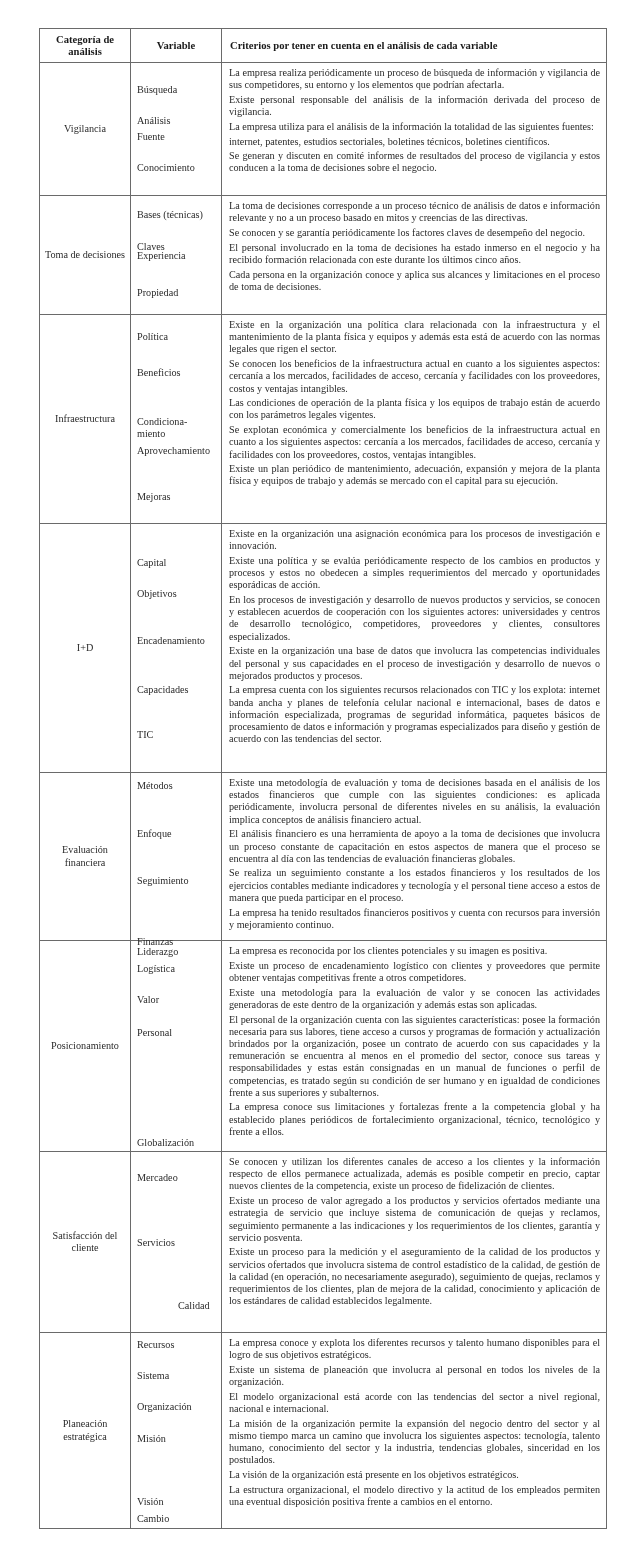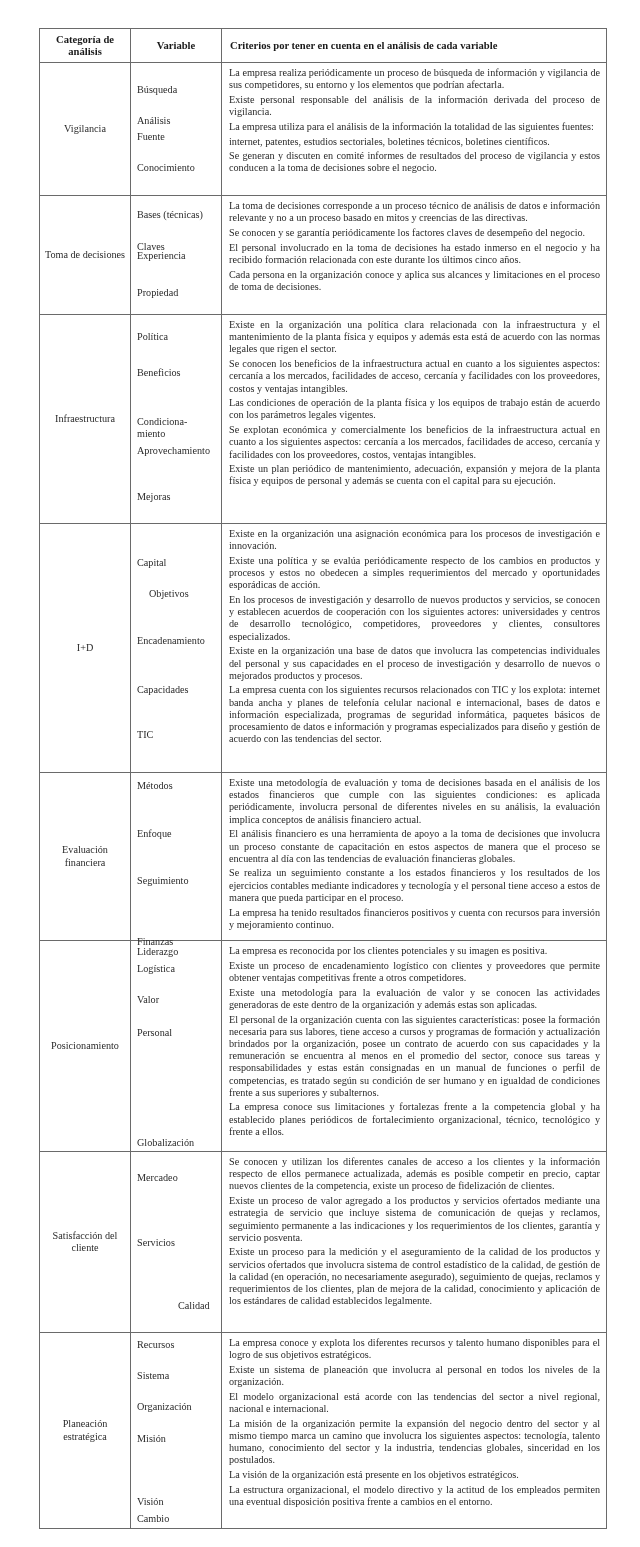--- a/index.html
+++ b/index.html
@@ -85,29 +85,29 @@
 miento</div>
             <div class="vitem" style="top: 130px; white-space: pre;">Aprovechamiento</div>
             <div class="vitem" style="top: 176px; white-space: pre;">Mejoras</div>
           </div>
         </td>
         <td class="crits">
           <div class="crit">Existe en la organización una política clara relacionada con la infraestructura y el mantenimiento de la planta física y equipos y además esta está de acuerdo con las normas legales que rigen el sector.</div>
           <div class="crit">Se conocen los beneficios de la infraestructura actual en cuanto a los siguientes aspectos: cercanía a los mercados, facilidades de acceso, cercanía y facilidades con los proveedores, costos y ventajas intangibles.</div>
           <div class="crit">Las condiciones de operación de la planta física y los equipos de trabajo están de acuerdo con los parámetros legales vigentes.</div>
           <div class="crit">Se explotan económica y comercialmente los beneficios de la infraestructura actual en cuanto a los siguientes aspectos: cercanía a los mercados, facilidades de acceso, cercanía y facilidades con los proveedores, costos, ventajas intangibles.</div>
-          <div class="crit">Existe un plan periódico de mantenimiento, adecuación, expansión y mejora de la planta física y equipos de personal y además se cuenta con el capital para su ejecución.</div>
+          <div class="crit">Existe un plan periódico de mantenimiento, adecuación, expansión y mejora de la planta física y equipos de trabajo y además se mercado con el capital para su ejecución.</div>
         </td>
       </tr>
       <tr style="height: 248px;">
         <td class="cat">I+D</td>
         <td class="vars">
           <div style="position: relative; height: 248px;">
             <div class="vitem" style="top: 33px; white-space: pre;">Capital</div>
-            <div class="vitem" style="top: 64px; white-space: pre; margin-left: 12px;">Objetivos</div>
+            <div class="vitem" style="top: 64px; white-space: pre;">Objetivos</div>
             <div class="vitem" style="top: 111px; white-space: pre; text-align: right;">Encadenamiento</div>
             <div class="vitem" style="top: 160px; white-space: pre;">Capacidades</div>
             <div class="vitem" style="top: 205px; white-space: pre;">TIC</div>
           </div>
         </td>
         <td class="crits">
           <div class="crit">Existe en la organización una asignación económica para los procesos de investigación e innovación.</div>
           <div class="crit">Existe una política y se evalúa periódicamente respecto de los cambios en productos y procesos y estos no obedecen a simples requerimientos del mercado y oportunidades esporádicas de acción.</div>
           <div class="crit">En los procesos de investigación y desarrollo de nuevos productos y servicios, se conocen y establecen acuerdos de cooperación con los siguientes actores: universidades y centros de desarrollo tecnológico, competidores, proveedores y clientes, consultores especializados.</div>
           <div class="crit">Existe en la organización una base de datos que involucra las competencias individuales del personal y sus capacidades en el proceso de investigación y desarrollo de nuevos o mejorados productos y procesos.</div>

